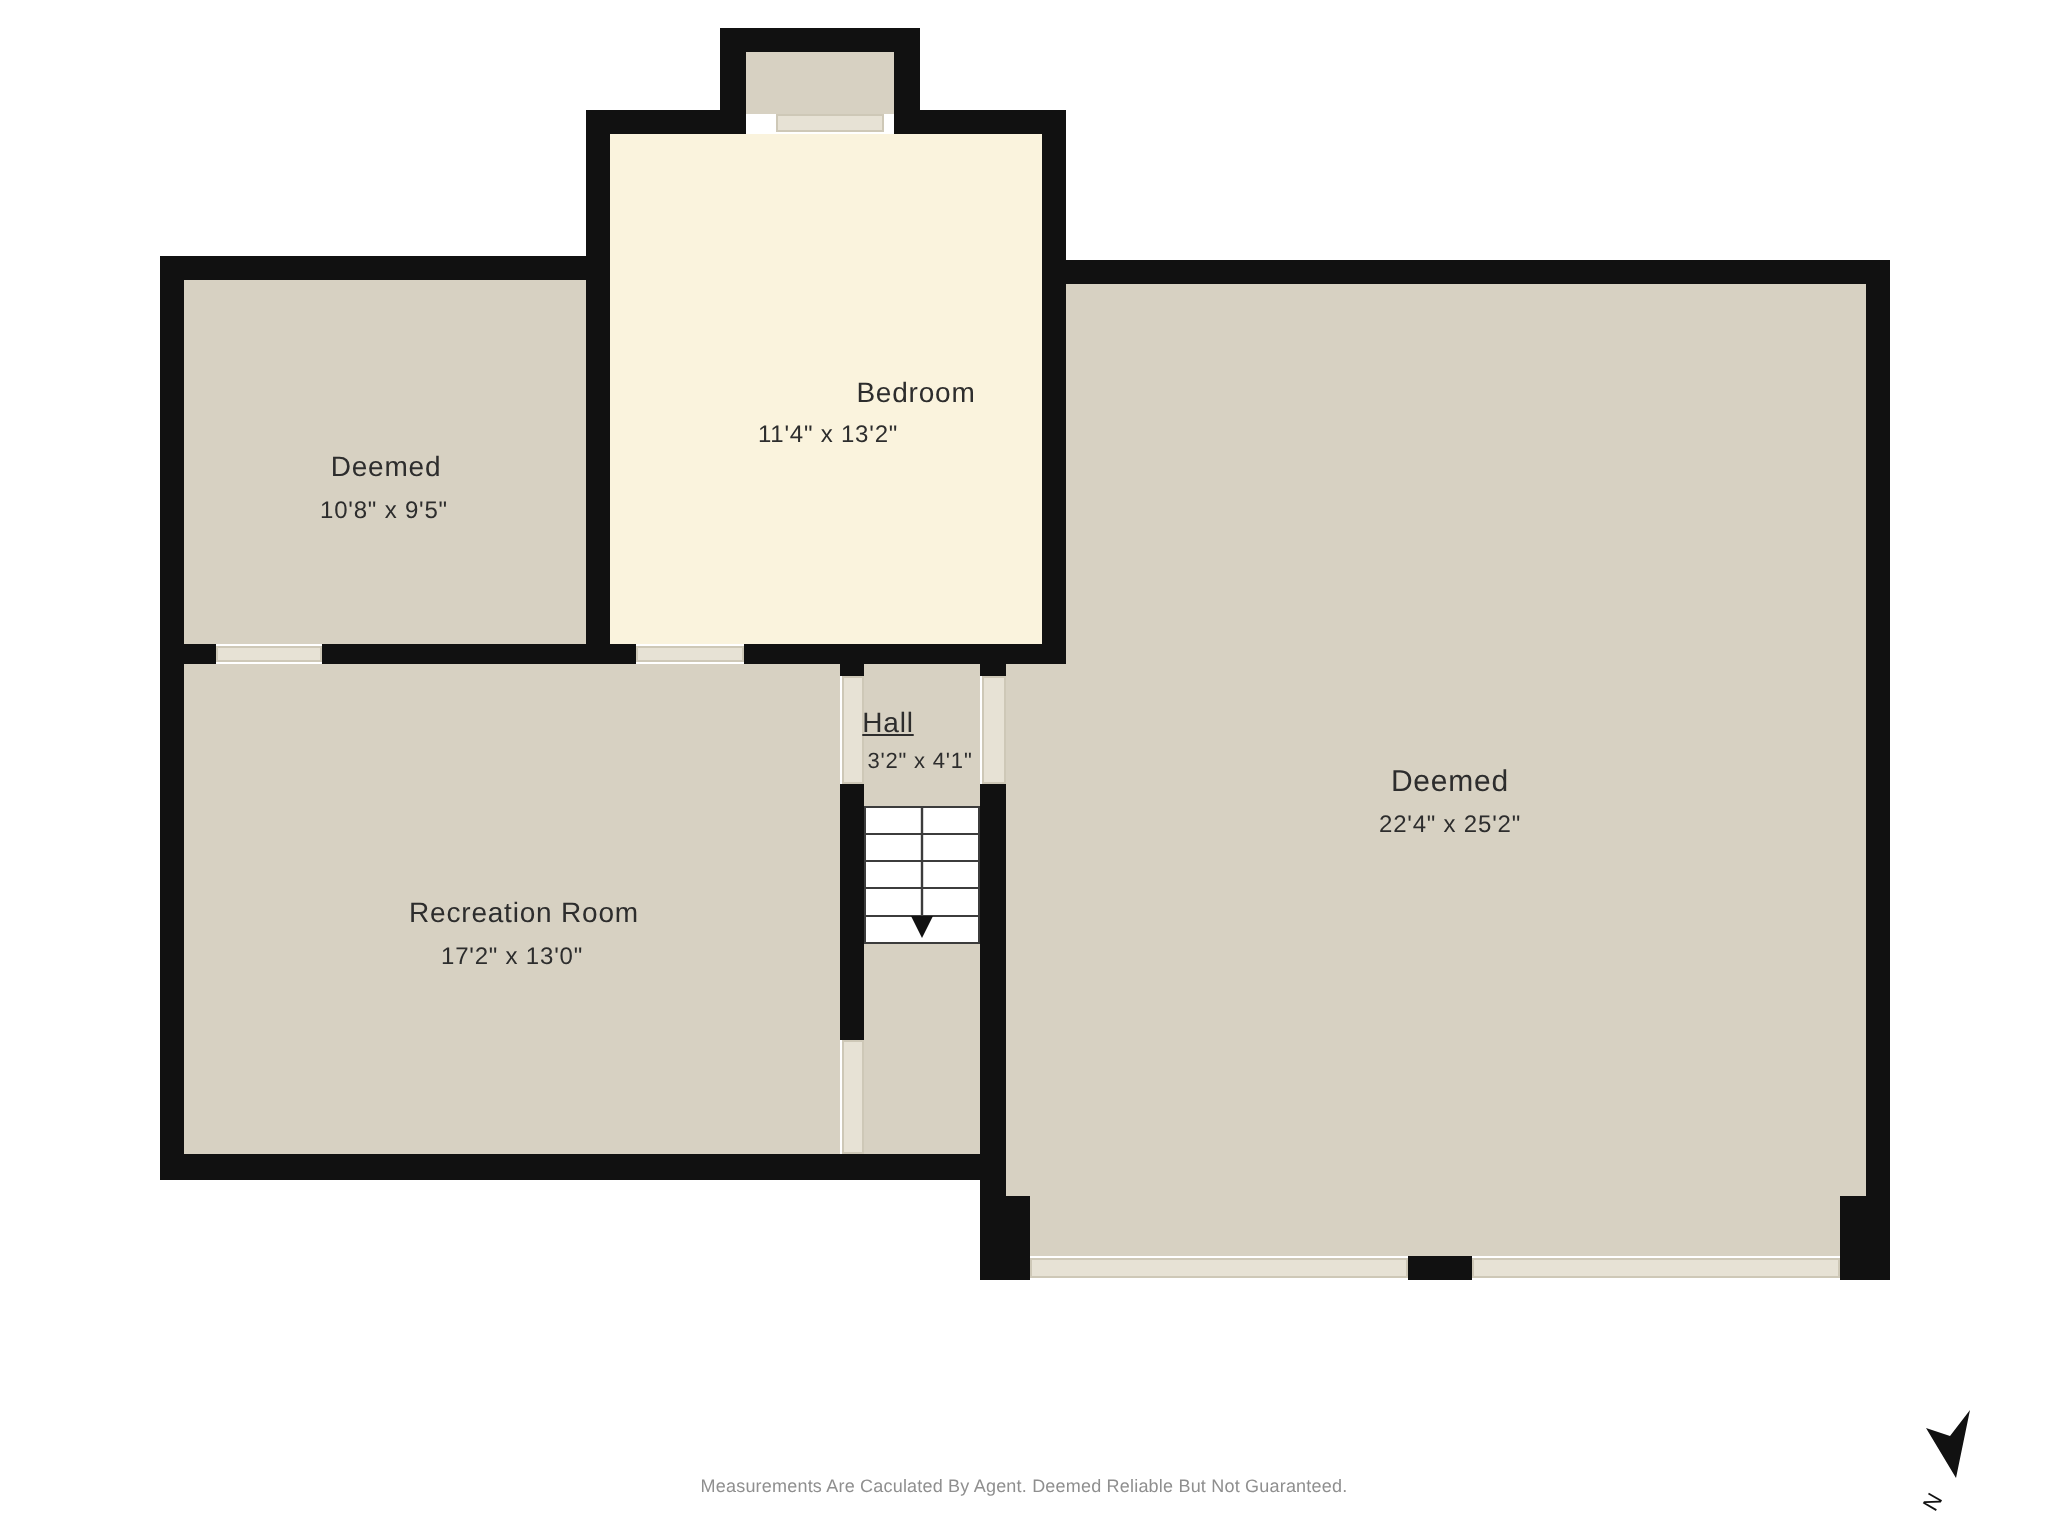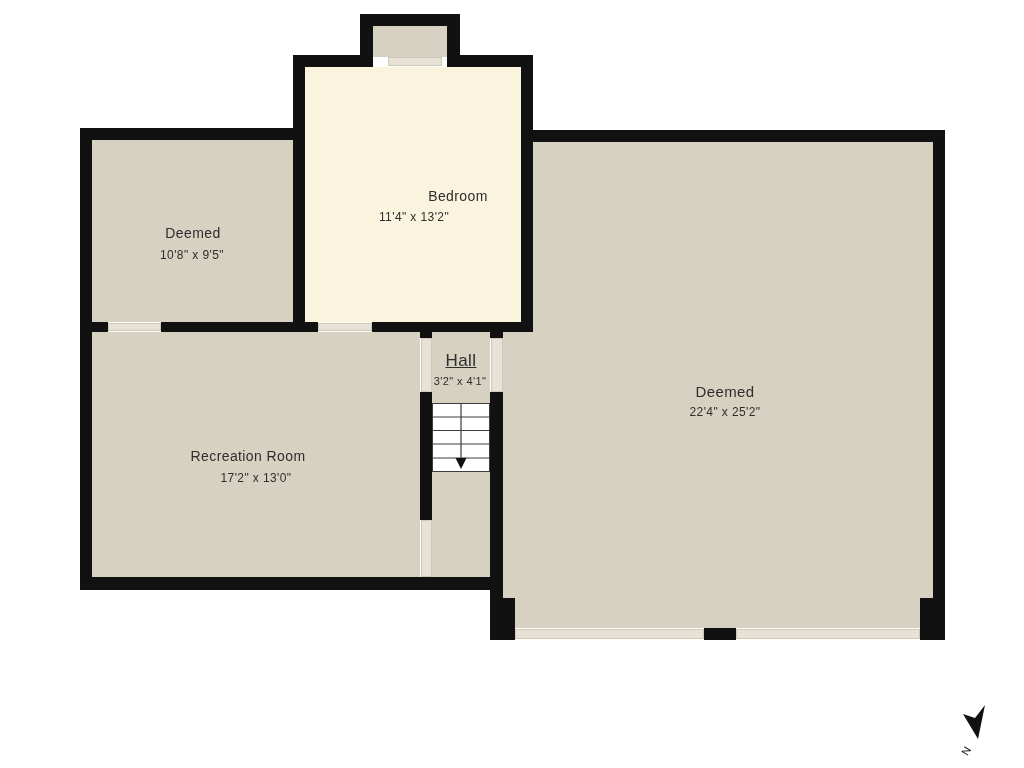--- a/index.html
+++ b/index.html
@@ -74,23 +74,23 @@
     white-space: nowrap;
     letter-spacing: 0.4px;
     text-align: center;
   }
   .room-name { font-size: 14px; }
   .room-dims { font-size: 12px; }
   .lbl-utility-name { left: 193px; top: 233px; }
   .lbl-utility-dims { left: 192px; top: 255px; }
   .lbl-bedroom-name { left: 414px; top: 196px; margin-left: 44px; }
   .lbl-bedroom-dims { left: 414px; top: 217px; }
-  .lbl-hall-name    { left: 461px; top: 361px; font-size: 17px; text-decoration: underline; }
+  .lbl-hall-name    { left: 444px; top: 361px; font-size: 14px; text-decoration: underline; }
   .lbl-hall-dims    { left: 460px; top: 381px; font-size: 11px; }
-  .lbl-rec-name     { left: 248px; top: 456px; }
+  .lbl-rec-name     { left: 262px; top: 456px; }
   .lbl-rec-dims     { left: 256px; top: 478px; }
   .lbl-garage-name  { left: 725px; top: 391px; font-size: 15px; }
   .lbl-garage-dims  { left: 725px; top: 412px; }
 
   .footer-note {
     position: absolute;
     left: 0; top: 738px;
     width: 100%;
     text-align: center;
     font-size: 9px;
@@ -166,14 +166,15 @@
   <div class="room-label room-name lbl-rec-name">Recreation Room</div>
   <div class="room-label room-dims lbl-rec-dims">17'2" x 13'0"</div>
   <div class="room-label room-name lbl-garage-name">Deemed</div>
   <div class="room-label room-dims lbl-garage-dims">22'4" x 25'2"</div>
 
   <svg class="abs compass" viewBox="0 0 44 60">
     <polygon points="34,8 27,42 12,17 24,21" fill="#111111"></polygon>
     <text x="10" y="56" transform="rotate(-60 16 52)" font-size="11" fill="#111111" font-family="Liberation Sans, sans-serif">N</text>
   </svg>
 
+  <div class="footer-note">Measurements Are Caculated By Agent. Deemed Reliable But Not Guaranteed.</div>
 
 </div>
 
 </body></html>

